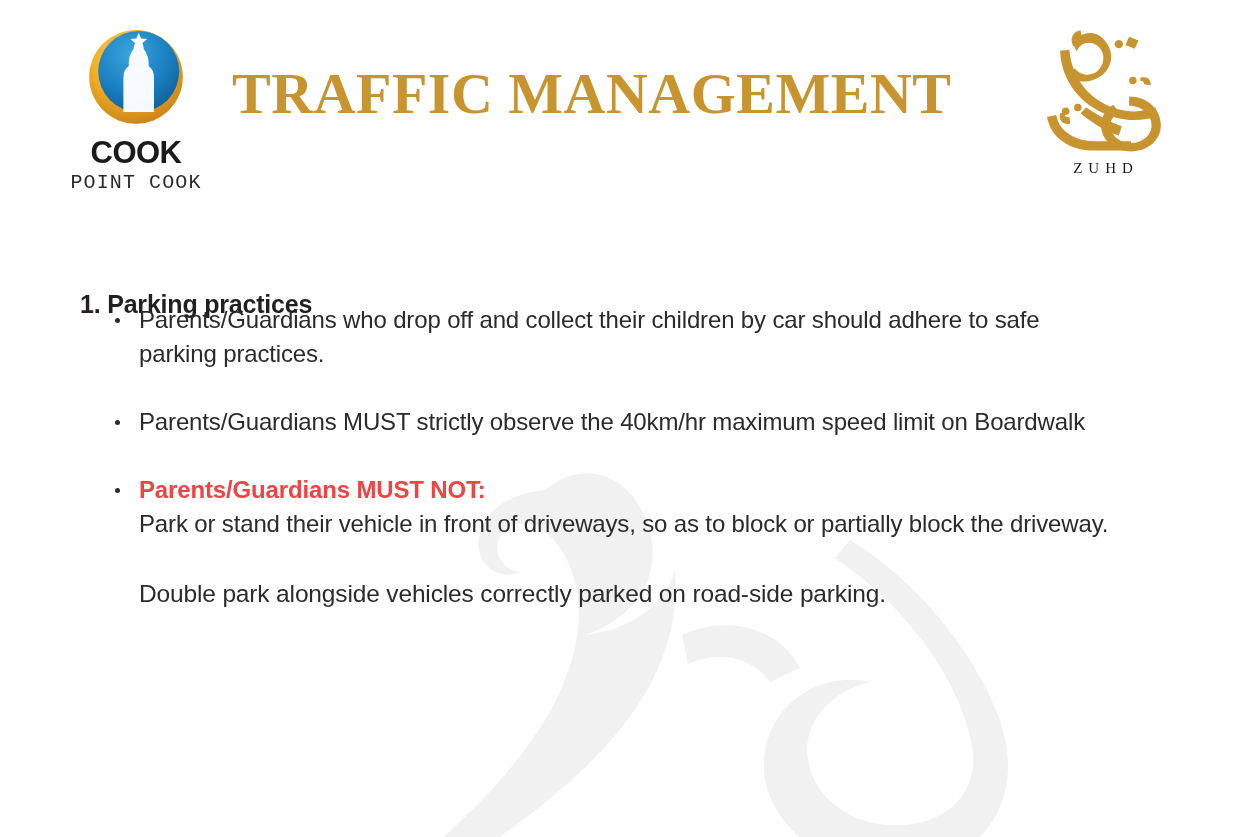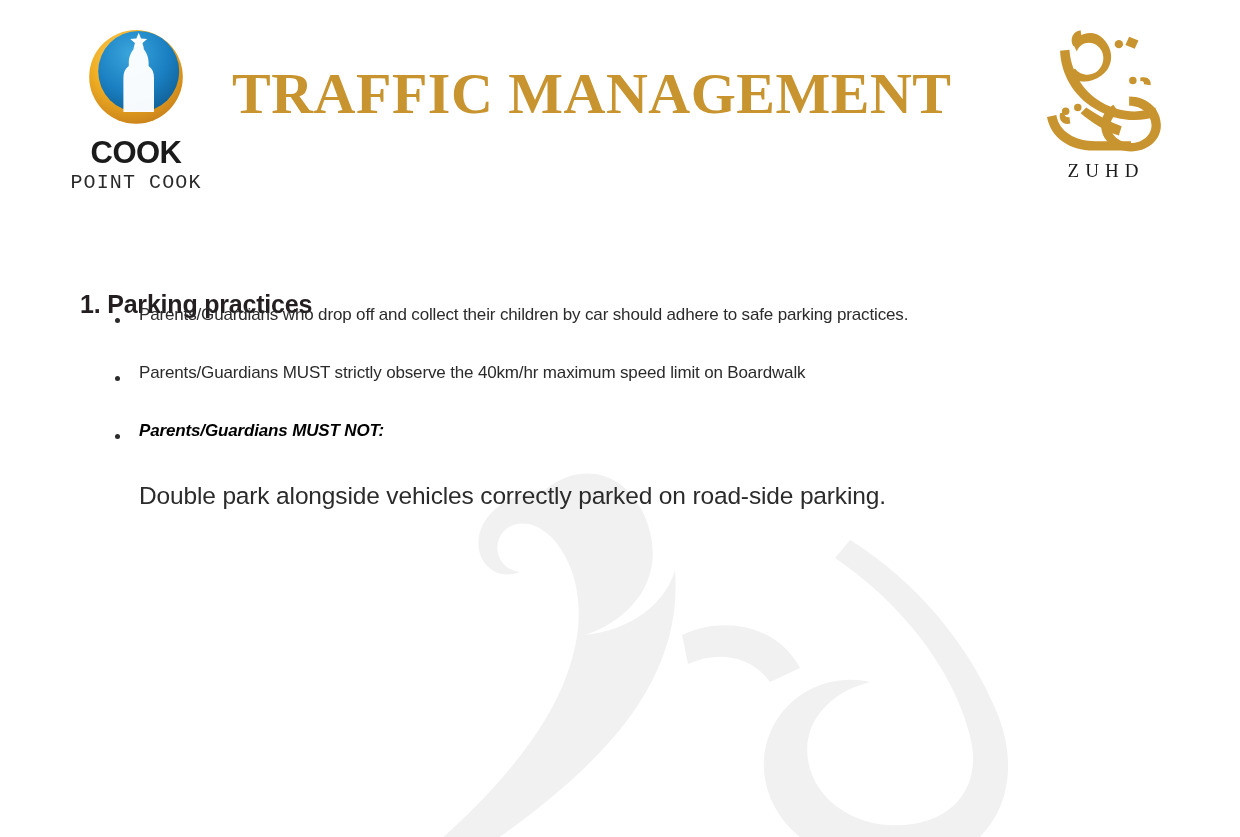--- a/index.html
+++ b/index.html
@@ -106,21 +106,21 @@
     text-align: center;
   }
   .logo-right .calli {
     display: block;
     margin: 0 auto;
     width: 150px;
     height: 140px;
   }
   .logo-right .zuhd {
     font-family: "Liberation Serif", serif;
-    font-size: 19px;
+    font-size: 15px;
     letter-spacing: 6px;
     color: #1b1b1b;
     margin-top: 2px;
     padding-left: 6px;
   }
 
   
   .content {
     position: absolute;
     left: 0;
@@ -149,40 +149,39 @@
     list-style: none;
     margin: 0;
     padding: 0;
   }
 
   .bullet-item {
     position: relative;
     padding-left: 27px;
     margin-bottom: 34px;
     font-family: "Liberation Sans", sans-serif;
-    font-size: 17px;
+    font-size: 24px;
     line-height: 1.42;
     color: #2b2b2b;
     letter-spacing: -0.15px;
   }
   .bullet-item::before {
     content: "";
     position: absolute;
     left: 3px;
     top: 15px;
     width: 5px;
     height: 5px;
     border-radius: 50%;
     background: #2b2b2b;
   }
   .bullet-item .lead {
     font-weight: bold;
-    color: #000000;
+    color: #ef4444;
     display: block;
-    font-style: italic;
   }
   .bullet-item .cont {
     display: block;
   }
   .trailing-para {
     position: relative;
     padding-left: 27px;
     margin-top: 36px;
     font-family: "Liberation Sans", sans-serif;
     font-size: 24.5px;
@@ -296,19 +295,20 @@
         <span class="cont">Parents/Guardians who drop off and collect their children by car should adhere to safe parking practices.</span>
       </li>
 
       <li class="bullet-item">
         <span class="cont">Parents/Guardians MUST strictly observe the 40km/hr maximum speed limit on Boardwalk</span>
       </li>
 
 
       <li class="bullet-item">
         <span class="lead">Parents/Guardians MUST NOT:</span>
+        <span class="cont">Park or stand their vehicle in front of driveways, so as to block or partially block the driveway.</span>
       </li>
 
       <li class="trailing-para no-marker">Double park alongside vehicles correctly parked on road-side parking.</li>
     </ul>
   </div>
 
 </div>
 
 </body></html>

